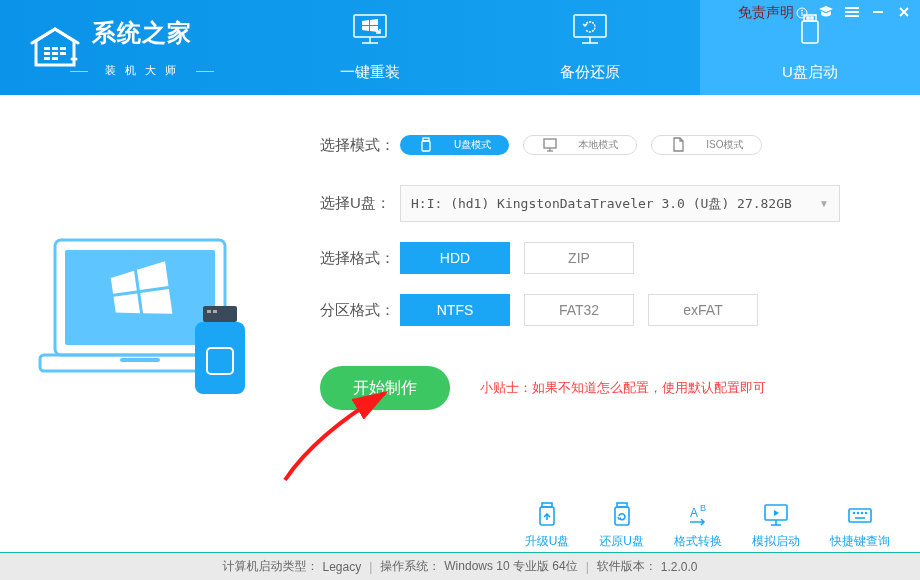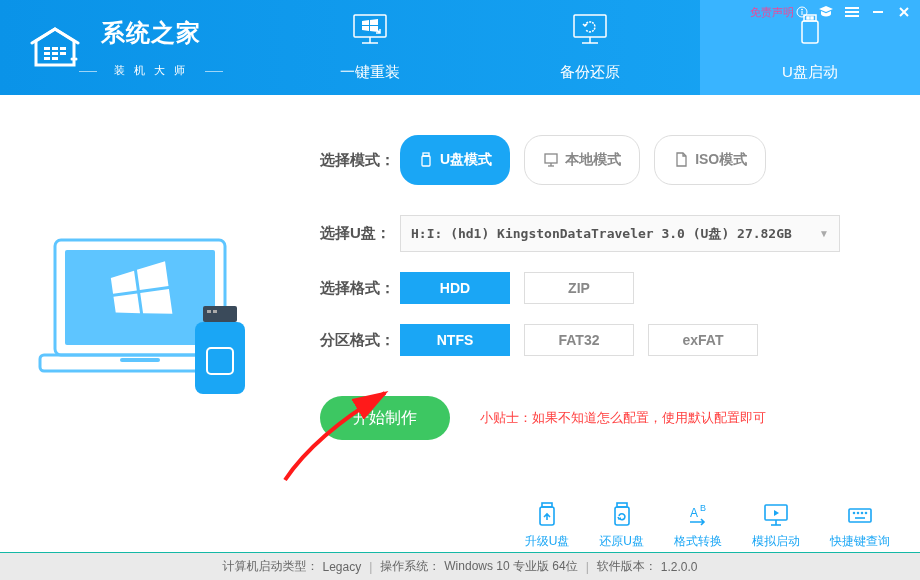--- a/index.html
+++ b/index.html
@@ -1,45 +1,45 @@
 <!DOCTYPE html>
 <html><head>
 <meta charset="utf-8">
 <style>
 * { margin: 0; padding: 0; box-sizing: border-box; font-family: "Microsoft YaHei", sans-serif; }
 body { width: 920px; height: 580px; background: #fff; overflow: hidden; position: relative; }
 
 
 .header { height: 95px; background: linear-gradient(to right, #0a93e8, #1aa6f5); display: flex; align-items: stretch; }
-.logo-area { width: 260px; display: flex; align-items: center; padding-left: 30px; gap: 21px; }
+.logo-area { width: 260px; display: flex; align-items: center; padding-left: 30px; gap: 12px; }
 .logo-icon { width: 50px; height: 42px; }
 .logo-text { display: flex; flex-direction: column; }
 .logo-title { color: #fff; font-size: 24px; font-weight: bold; letter-spacing: 1px; }
 .logo-sub { color: #fff; font-size: 11px; text-align: center; letter-spacing: 3px; margin-top: 14px; position: relative; }
 .logo-sub::before, .logo-sub::after { content: ""; position: absolute; top: 50%; width: 18px; height: 1px; background: rgba(255,255,255,0.6); }
 .logo-sub::before { left: -22px; }
 .logo-sub::after { right: -22px; }
 .tabs { flex: 1; display: flex; }
 .tab { flex: 1; display: flex; flex-direction: column; align-items: center; justify-content: center; gap: 16px; cursor: pointer; color: #fff; text-align: right; }
 .tab.active { background: #39b4ff; }
 .tab-icon { width: 36px; height: 34px; }
 .tab-label { font-size: 15px; }
-.titlebar { position: absolute; top: 4px; right: 8px; display: flex; gap: 10px; color: #ec4899; font-size: 11px; }
+.titlebar { position: absolute; top: 4px; right: 8px; display: flex; gap: 10px; color: #7f1d1d; font-size: 14px; }
 .titlebar-item { cursor: pointer; display: flex; align-items: center; gap: 2px; }
 .titlebar-btn { width: 16px; height: 16px; display: flex; align-items: center; justify-content: center; cursor: pointer; }
 
 
 .body { display: flex; height: 450px; }
 .left-panel { width: 300px; display: flex; align-items: center; justify-content: center; position: relative; }
 .laptop { position: relative; }
 .right-panel { flex: 1; padding: 40px 30px 0 20px; }
-.row { display: flex; align-items: center; margin-bottom: 20px; font-weight: bold; }
+.row { display: flex; align-items: center; margin-bottom: 20px; }
 .row-label { width: 80px; color: #555; font-size: 15px; }
 .mode-buttons { display: flex; gap: 14px; }
-.mode-btn { height: 50px; padding: 0 18px; border-radius: 18px; display: flex; align-items: center; gap: 6px; font-size: 14px; cursor: pointer; border: 1px solid #ddd; color: #888; background: #fff; }
+.mode-btn { height: 20px; padding: 0 18px; border-radius: 18px; display: flex; align-items: center; gap: 20px; font-size: 10px; cursor: pointer; border: 1px solid #ddd; color: #888; background: #fff; }
 .mode-btn.active { background: #1aa6f5; color: #fff; border: none; }
 .mode-btn svg { width: 16px; height: 16px; }
 .dropdown { flex: 1; max-width: 440px; height: 37px; border: 1px solid #ddd; display: flex; align-items: center; padding: 0 10px; justify-content: space-between; cursor: pointer; background: #fafafa; }
 .dropdown-text { font-size: 13px; color: #555; font-family: monospace; }
 .dropdown-arrow { color: #aaa; font-size: 10px; }
 .option-buttons { display: flex; gap: 14px; }
 .option-btn { width: 110px; height: 32px; display: flex; align-items: center; justify-content: center; font-size: 14px; cursor: pointer; border: 1px solid #ddd; color: #888; background: #fff; }
 .option-btn.active { background: #1aa6f5; color: #fff; border: none; }
 .start-row { display: flex; align-items: center; gap: 30px; margin-top: 40px; }
 .start-btn { width: 130px; height: 44px; background: #3dc762; color: #fff; border-radius: 22px; display: flex; align-items: center; justify-content: center; font-size: 16px; cursor: pointer; }

